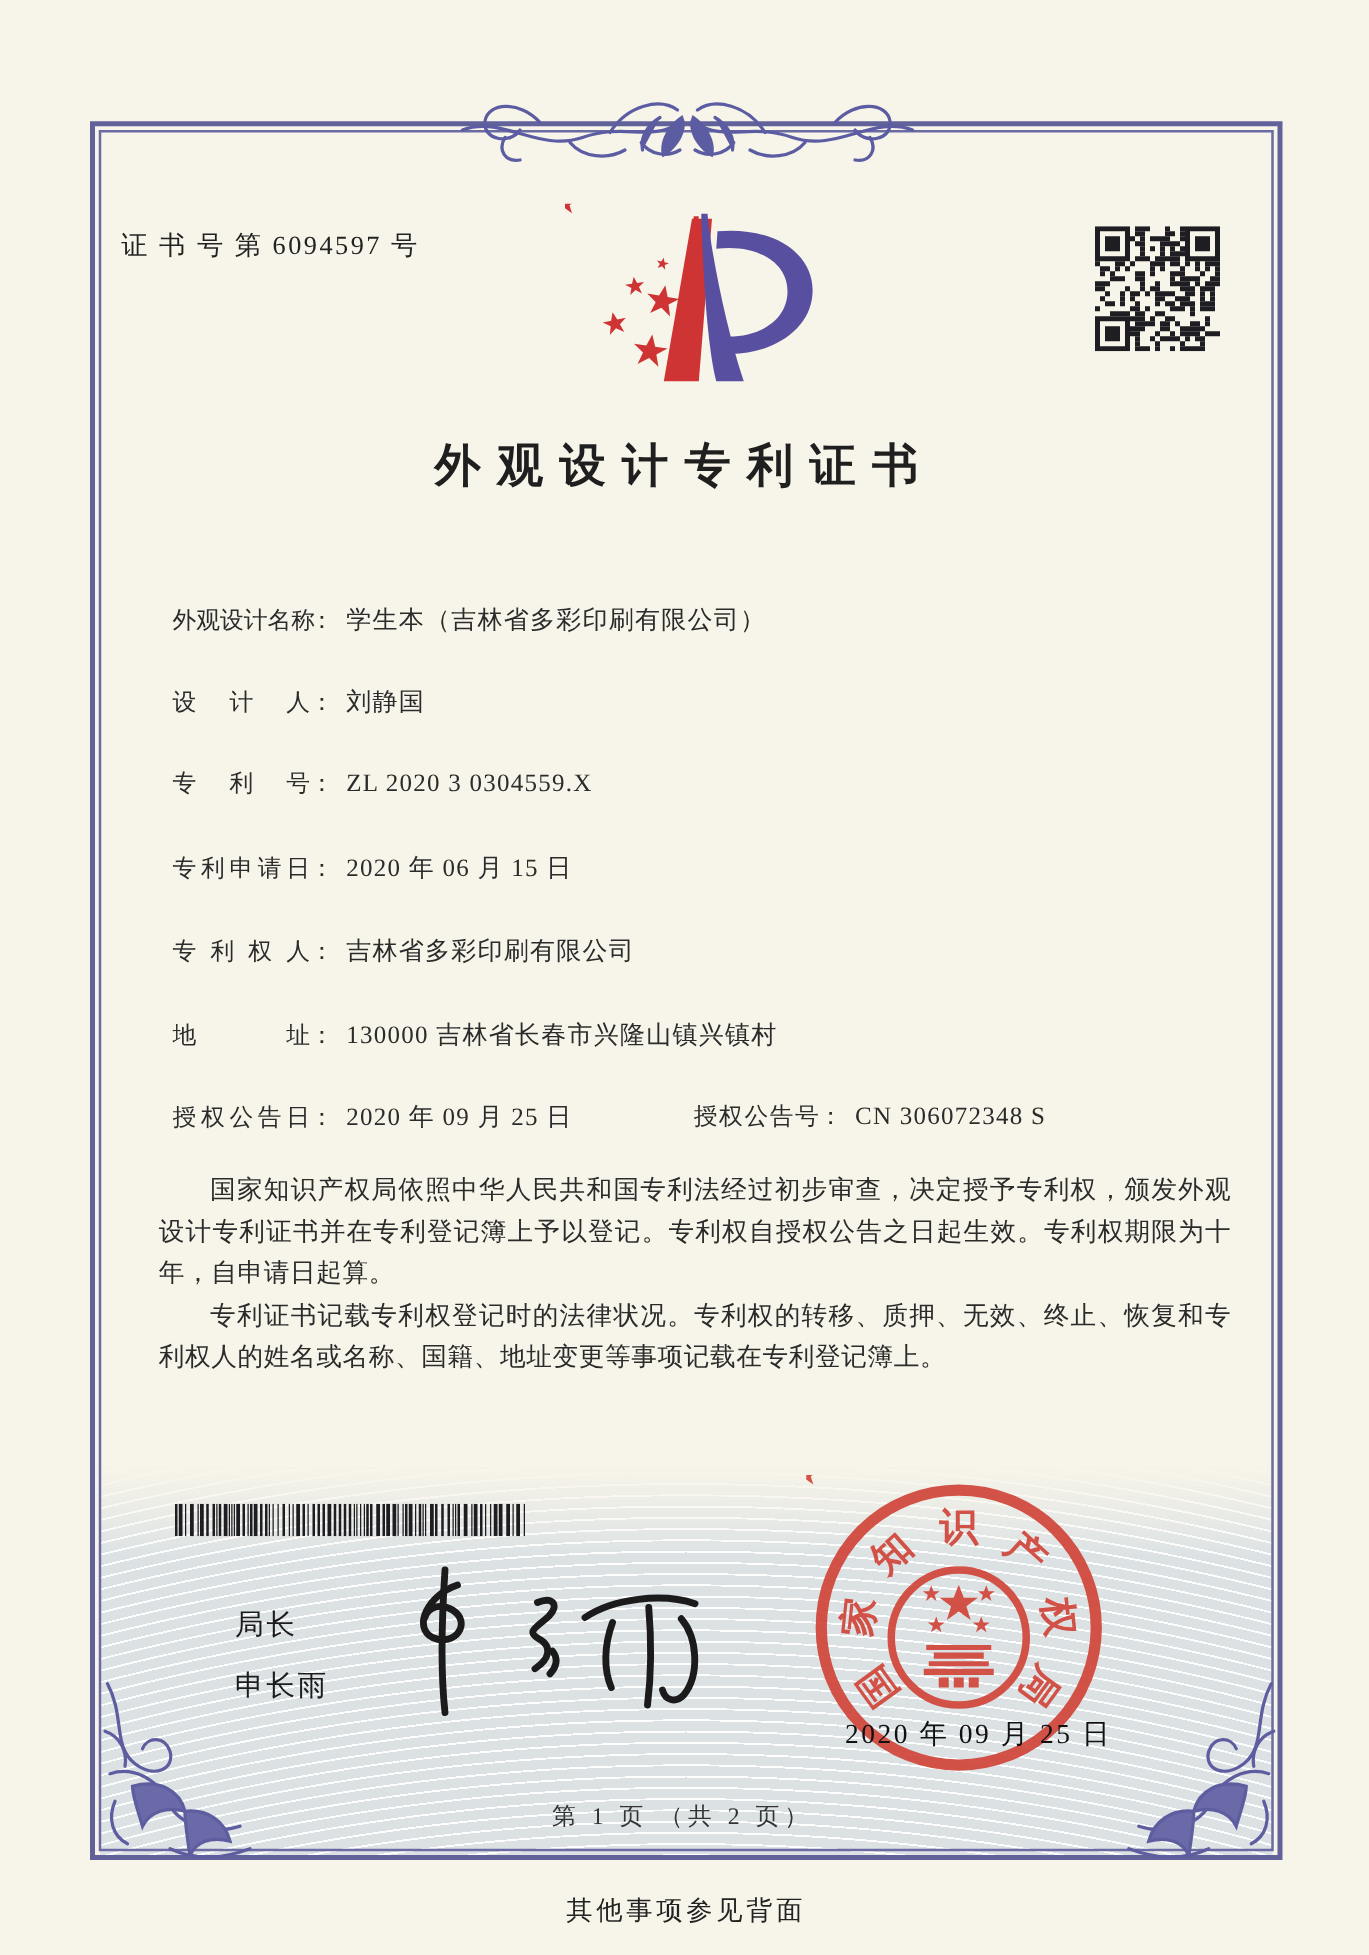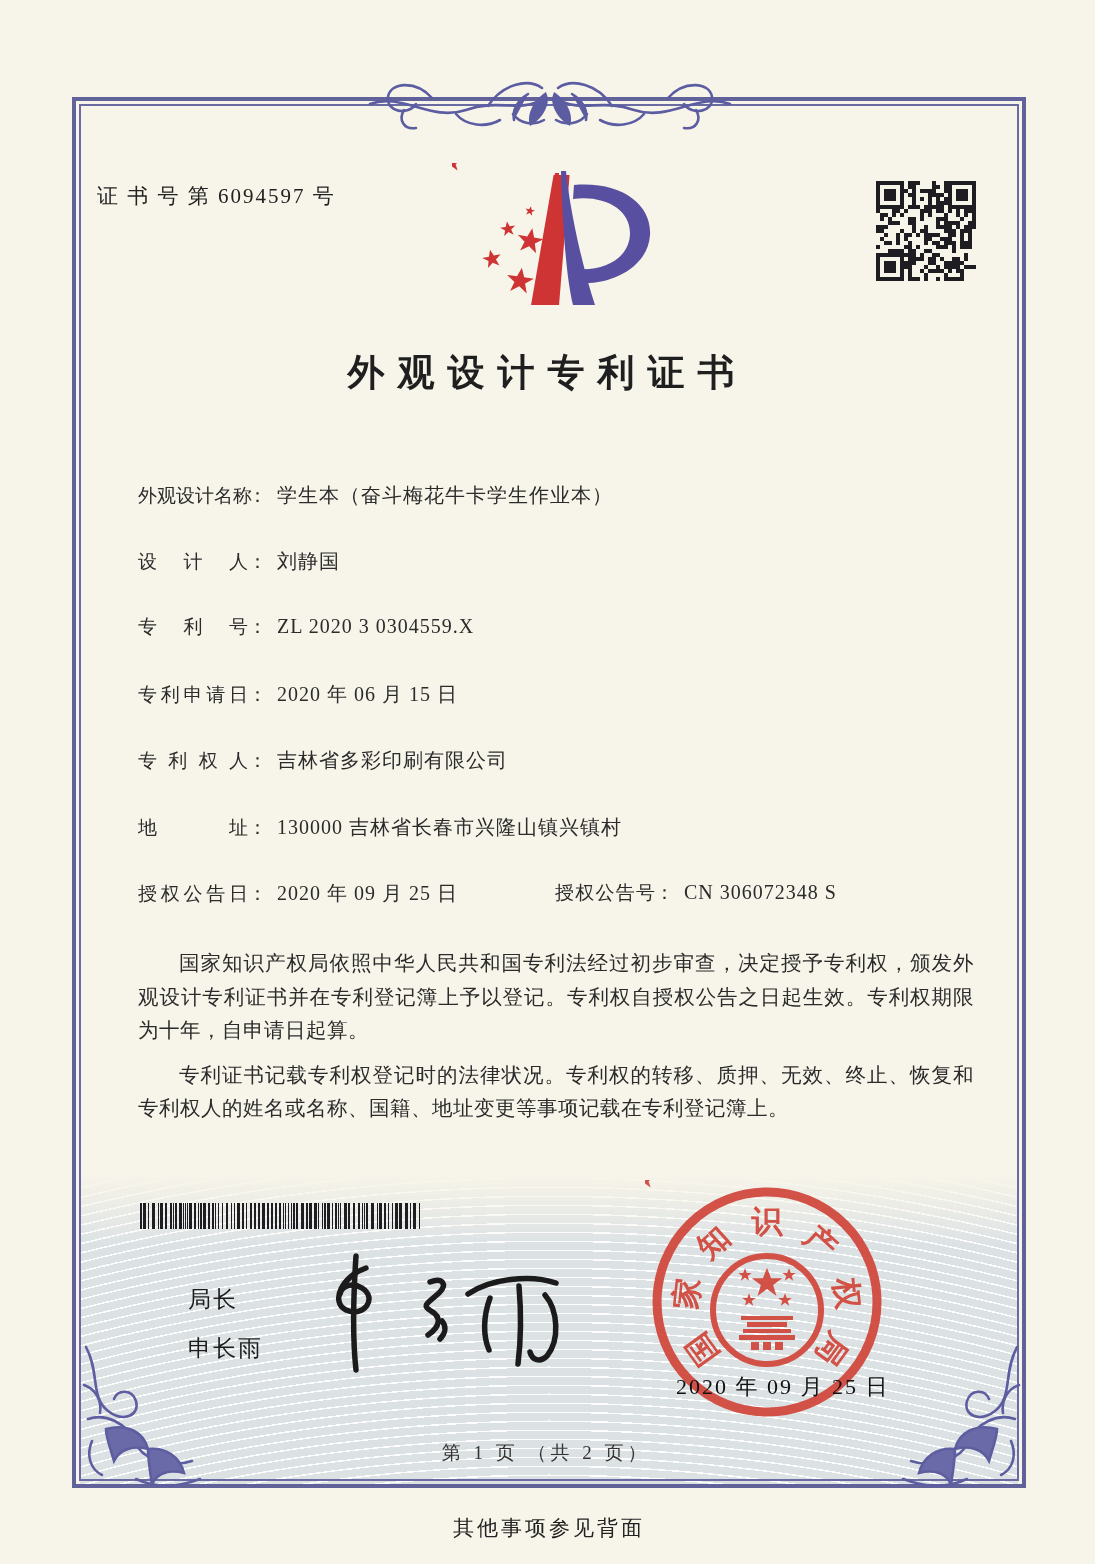--- a/index.html
+++ b/index.html
@@ -50,21 +50,21 @@
   }
   .fcolon{display:inline-block;margin-right:10px;font-size:19px;}
   .fvalue{font-size:20px;letter-spacing:1px;}
   .f2{position:absolute;left:417px;top:0;white-space:nowrap;}
   .f2 .flabel{width:100px;}
   
   .body-text{
     position:absolute;left:127px;top:936px;width:858px;z-index:5;
     font-size:20.5px;line-height:33.5px;text-align:justify;letter-spacing:.5px;
   }
-  .body-text p{margin:11px;text-indent:2em;}
+  .body-text p{margin:0;text-indent:2em;}
   
   .barcode{position:absolute;left:140px;top:1203px;z-index:6;}
   .officer{
     position:absolute;left:140px;top:1284px;z-index:6;font-size:23px;
     font-family:"Liberation Sans","DejaVu Sans",sans-serif;color:#1c1c1c;
   }
   .officer div{margin-bottom:18px;letter-spacing:2px;margin-left:48px;}
   .sig{position:absolute;left:292px;top:1252px;z-index:7;}
   .seal{position:absolute;left:645px;top:1180px;z-index:6;}
   .seal-date{
@@ -391,21 +391,21 @@
     <rect x="80" y="8" width="12" height="12" fill="#1d1d22"></rect>
     <rect x="0" y="72" width="28" height="28" fill="#1d1d22"></rect>
     <rect x="4" y="76" width="20" height="20" fill="#f7f4e9"></rect>
     <rect x="8" y="80" width="12" height="12" fill="#1d1d22"></rect>
   </svg>
 
 <div class="title">外观设计专利证书</div>
 
 <div class="fields">
   <div class="frow" style="top:482px">
-    <span class="flabel">外观设计名称</span><span class="fcolon">：</span><span class="fvalue">学生本（奋斗梅花牛卡学生作业本）</span>
+    <span class="flabel">外观设计名称</span><span class="fcolon">：</span><span class="fvalue">学生本（吉林省多彩印刷有限公司）</span>
   </div>
   <div class="frow" style="top:548px">
     <span class="flabel">设计人</span><span class="fcolon">：</span><span class="fvalue">刘静国</span>
   </div>
   <div class="frow" style="top:614px">
     <span class="flabel">专利号</span><span class="fcolon">：</span><span class="fvalue">ZL 2020 3 0304559.X</span>
   </div>
   <div class="frow" style="top:681px">
     <span class="flabel">专利申请日</span><span class="fcolon">：</span><span class="fvalue">2020 年 06 月 15 日</span>
   </div>

